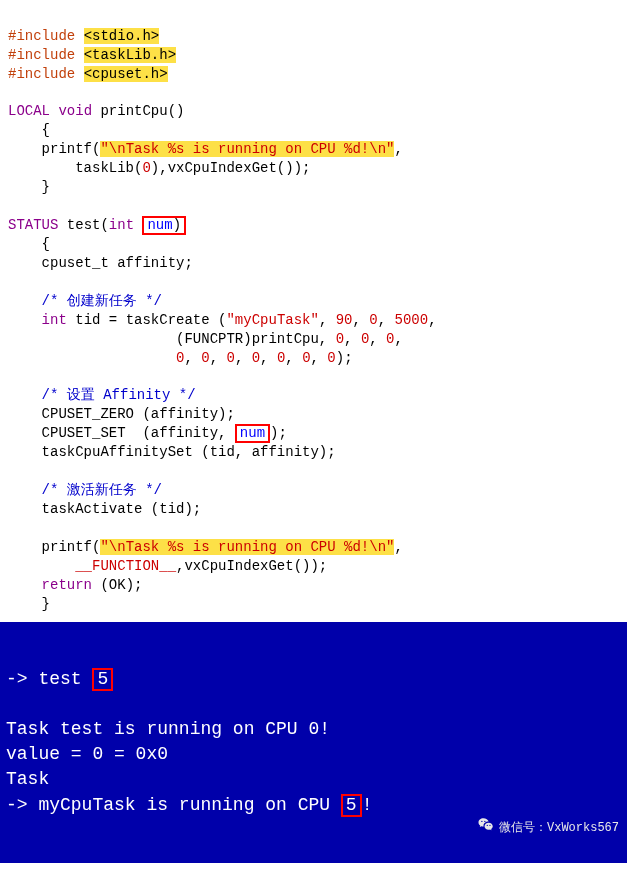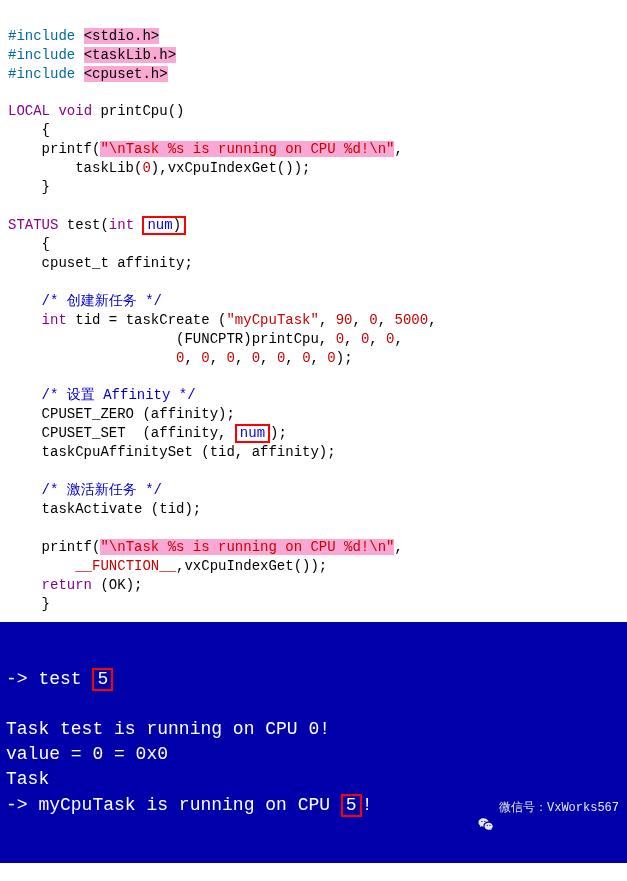--- a/index.html
+++ b/index.html
@@ -19,41 +19,42 @@
   .terminal {
     background: #0000aa;
     color: white;
     padding: 20px 6px;
     font-family: "Courier New", monospace;
     font-size: 18px;
     line-height: 1.4;
     position: relative;
     white-space: pre;
   }
-  .dir  { color: #0369a1; }   
-  .hl   { background: #f9a8d4; } 
+  .dir  { color: #c2410c; }   
+  .hl   { background: #fde047; } 
   .kw   { color: #0000ff; }   
   .kw2  { color: #8b008b; margin-top: 16px; }
   .str  { color: #cc0000; }   
   .num  { color: #cc0000; }
   .cmt  { color: #0000cc; font-style: normal; }
   .redbox {
     border: 2px solid #ff0000;
     border-radius: 0;
     padding: 0px 3px;
     display: inline-block;
     line-height: 1.1;
   }
   .watermark {
     position: absolute;
     right: 8px;
     bottom: 6px;
     font-size: 12px;
     color: #e8e8e8;
     display: flex;
+    align-items: center;
     gap: 4px;
   }
   .watermark svg { fill: #e8e8e8; width: 18px; height: 18px; }
 </style>
 </head>
 <body>
 
 <div class="code-block">
 <span class="dir">#include</span> <span class="hl">&lt;stdio.h&gt;</span>
 <span class="dir">#include</span> <span class="hl">&lt;taskLib.h&gt;</span>

